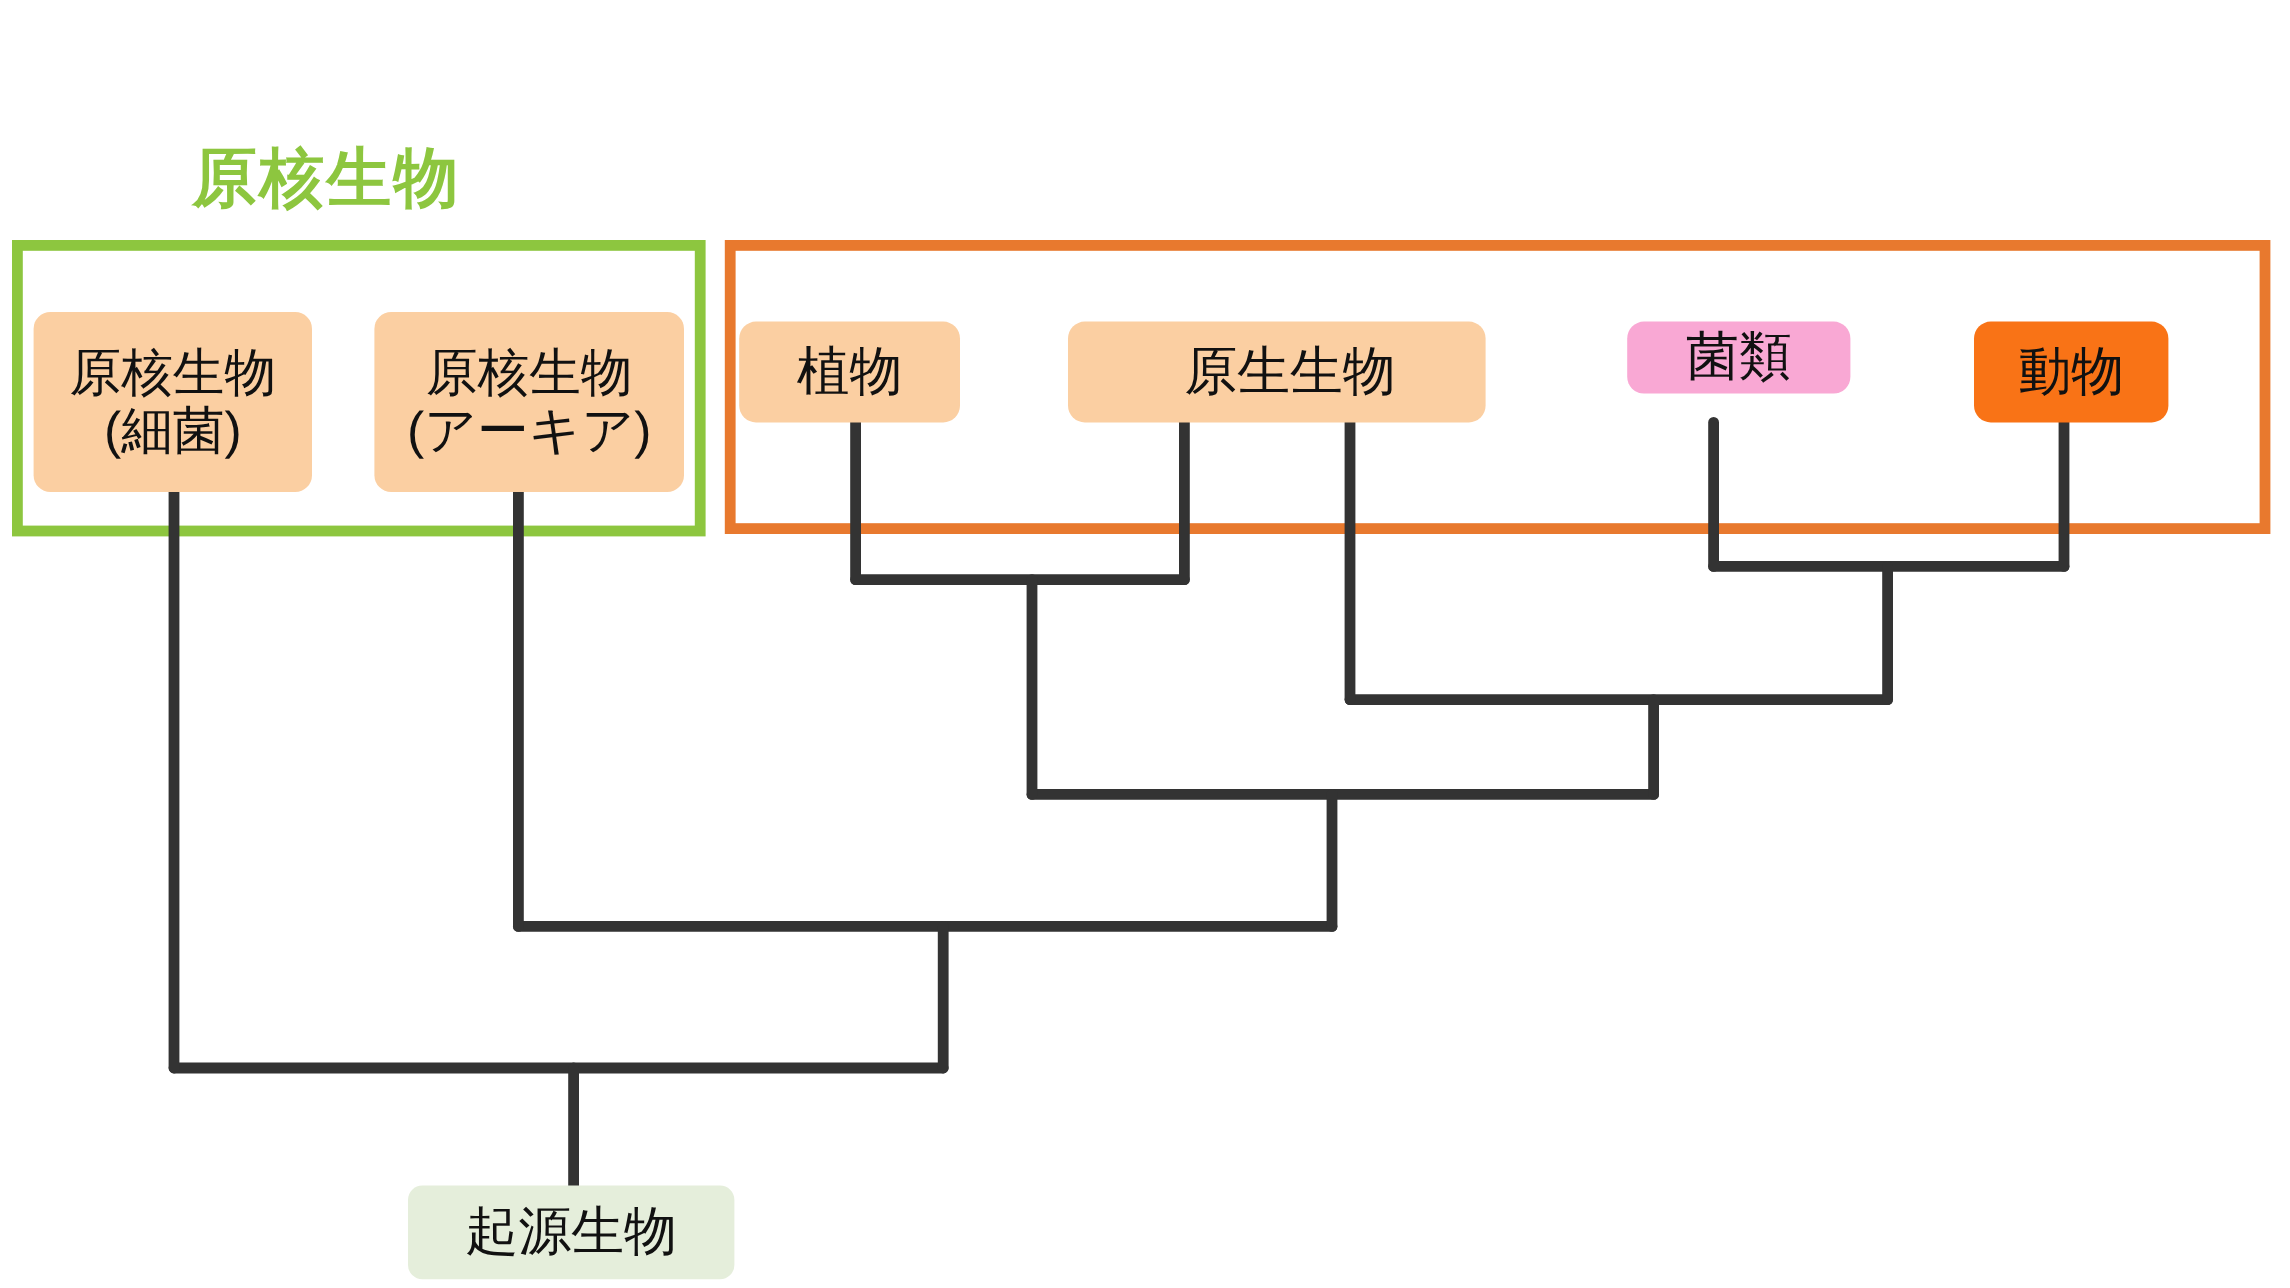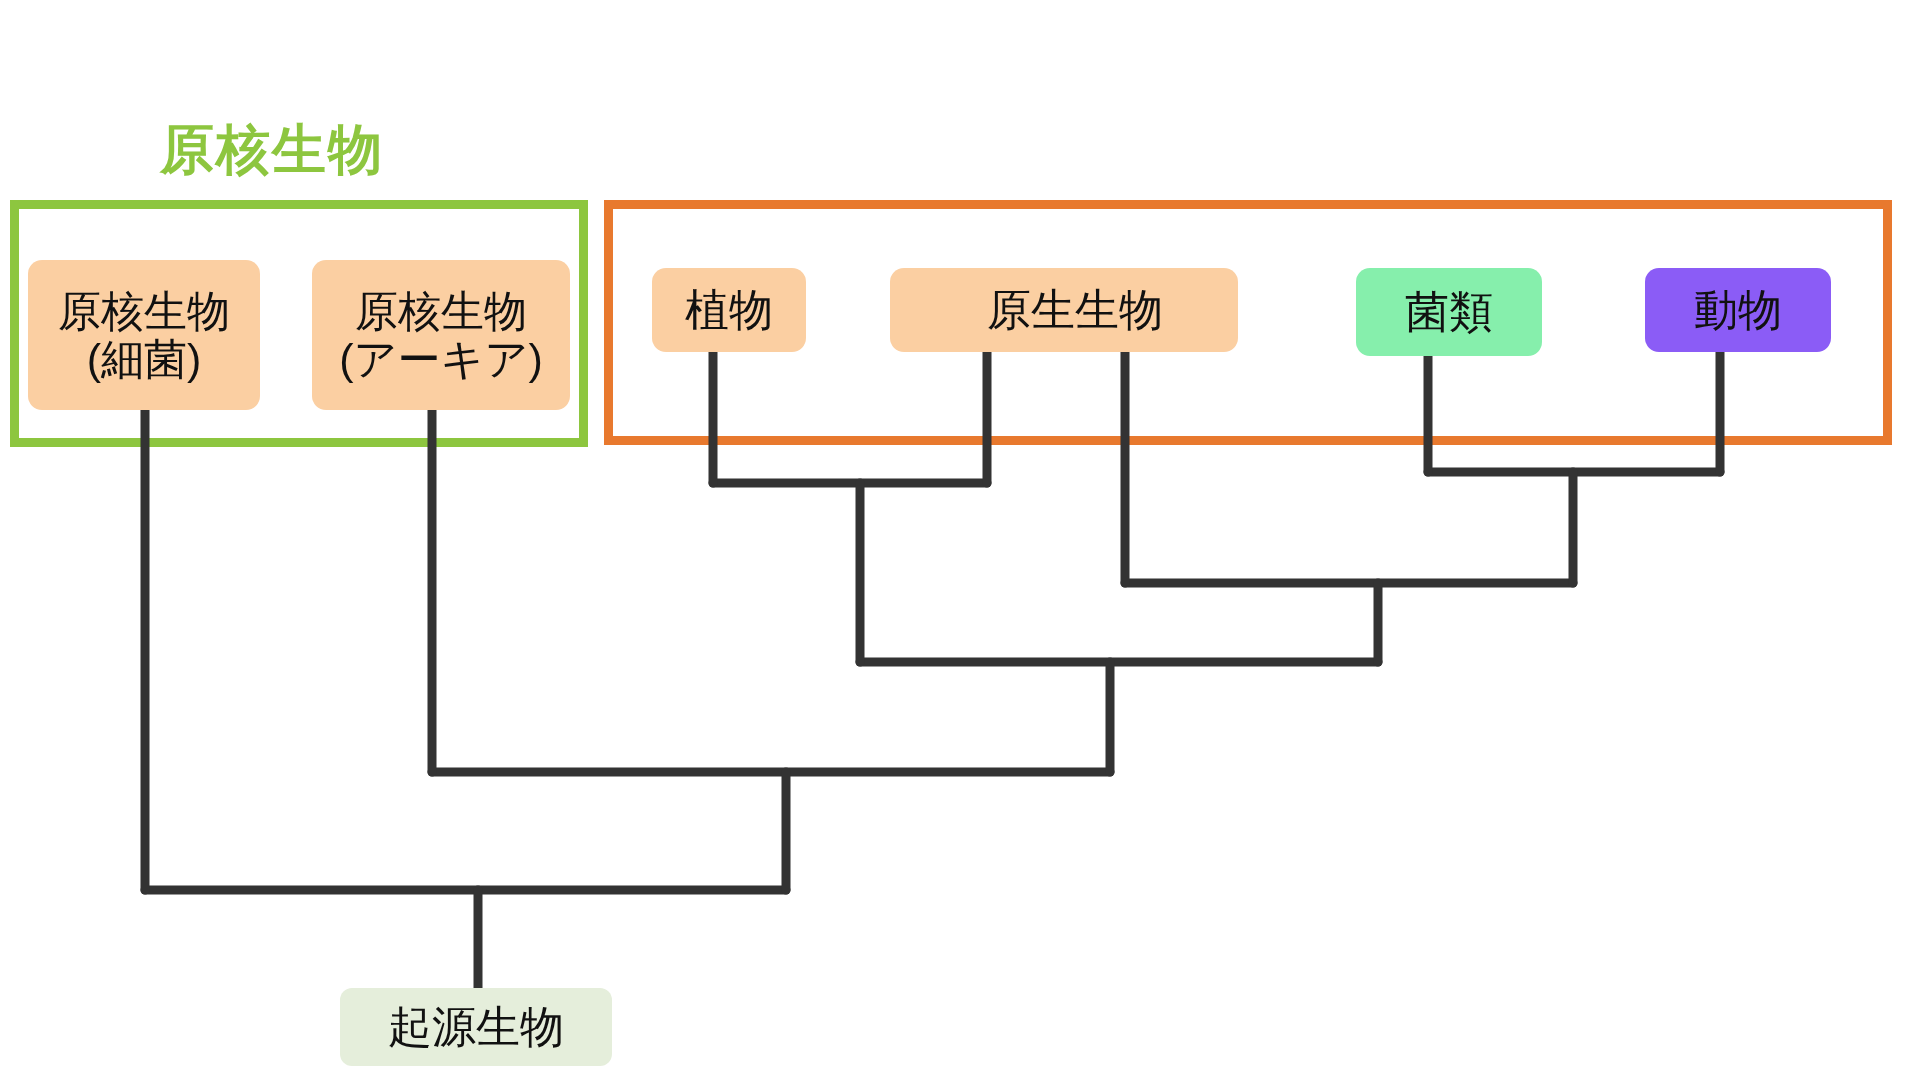--- a/index.html
+++ b/index.html
@@ -100,20 +100,20 @@
       <line x1="1110" y1="662" x2="1110" y2="772" stroke="#333333" stroke-width="9" stroke-linecap="round"></line>
       <line x1="786" y1="772" x2="786" y2="890" stroke="#333333" stroke-width="9" stroke-linecap="round"></line>
       <line x1="478" y1="890" x2="478" y2="990" stroke="#333333" stroke-width="9" stroke-linecap="round"></line>
     </svg>
 
   <div id="boxes-layer">
       <div class="taxon-box two-line" style="left: 28px; top: 260px; width: 232px; height: 150px; background: rgb(251, 207, 162);">原核生物
 (細菌)</div>
       <div class="taxon-box two-line" style="left: 312px; top: 260px; width: 258px; height: 150px; background: rgb(251, 207, 162);">原核生物
 (アーキア)</div>
-      <div class="taxon-box" style="left: 652px; top: 268px; width: 154px; height: 84px; background: rgb(251, 207, 162);">植物</div>
+      <div class="taxon-box" style="left: 616px; top: 268px; width: 184px; height: 84px; background: rgb(251, 207, 162);">植物</div>
       <div class="taxon-box" style="left: 890px; top: 268px; width: 348px; height: 84px; background: rgb(251, 207, 162); padding-left: 28px;">原生生物</div>
-      <div class="taxon-box" style="left: 1356px; top: 268px; width: 186px; height: 88px; background: #86efac;">菌類</div>
-      <div class="taxon-box" style="left: 1645px; top: 268px; width: 186px; height: 84px; background: #8b5cf6;">動物</div>
+      <div class="taxon-box" style="left: 1356px; top: 268px; width: 186px; height: 60px; background: #f9a8d4;">菌類</div>
+      <div class="taxon-box" style="left: 1645px; top: 268px; width: 162px; height: 84px; background: #f97316;">動物</div>
       <div class="root-box" style="left: 340px; top: 988px; width: 272px; height: 78px; background: rgb(229, 238, 219);">起源生物</div>
     </div>
 
 </div>
 
 </body></html>

